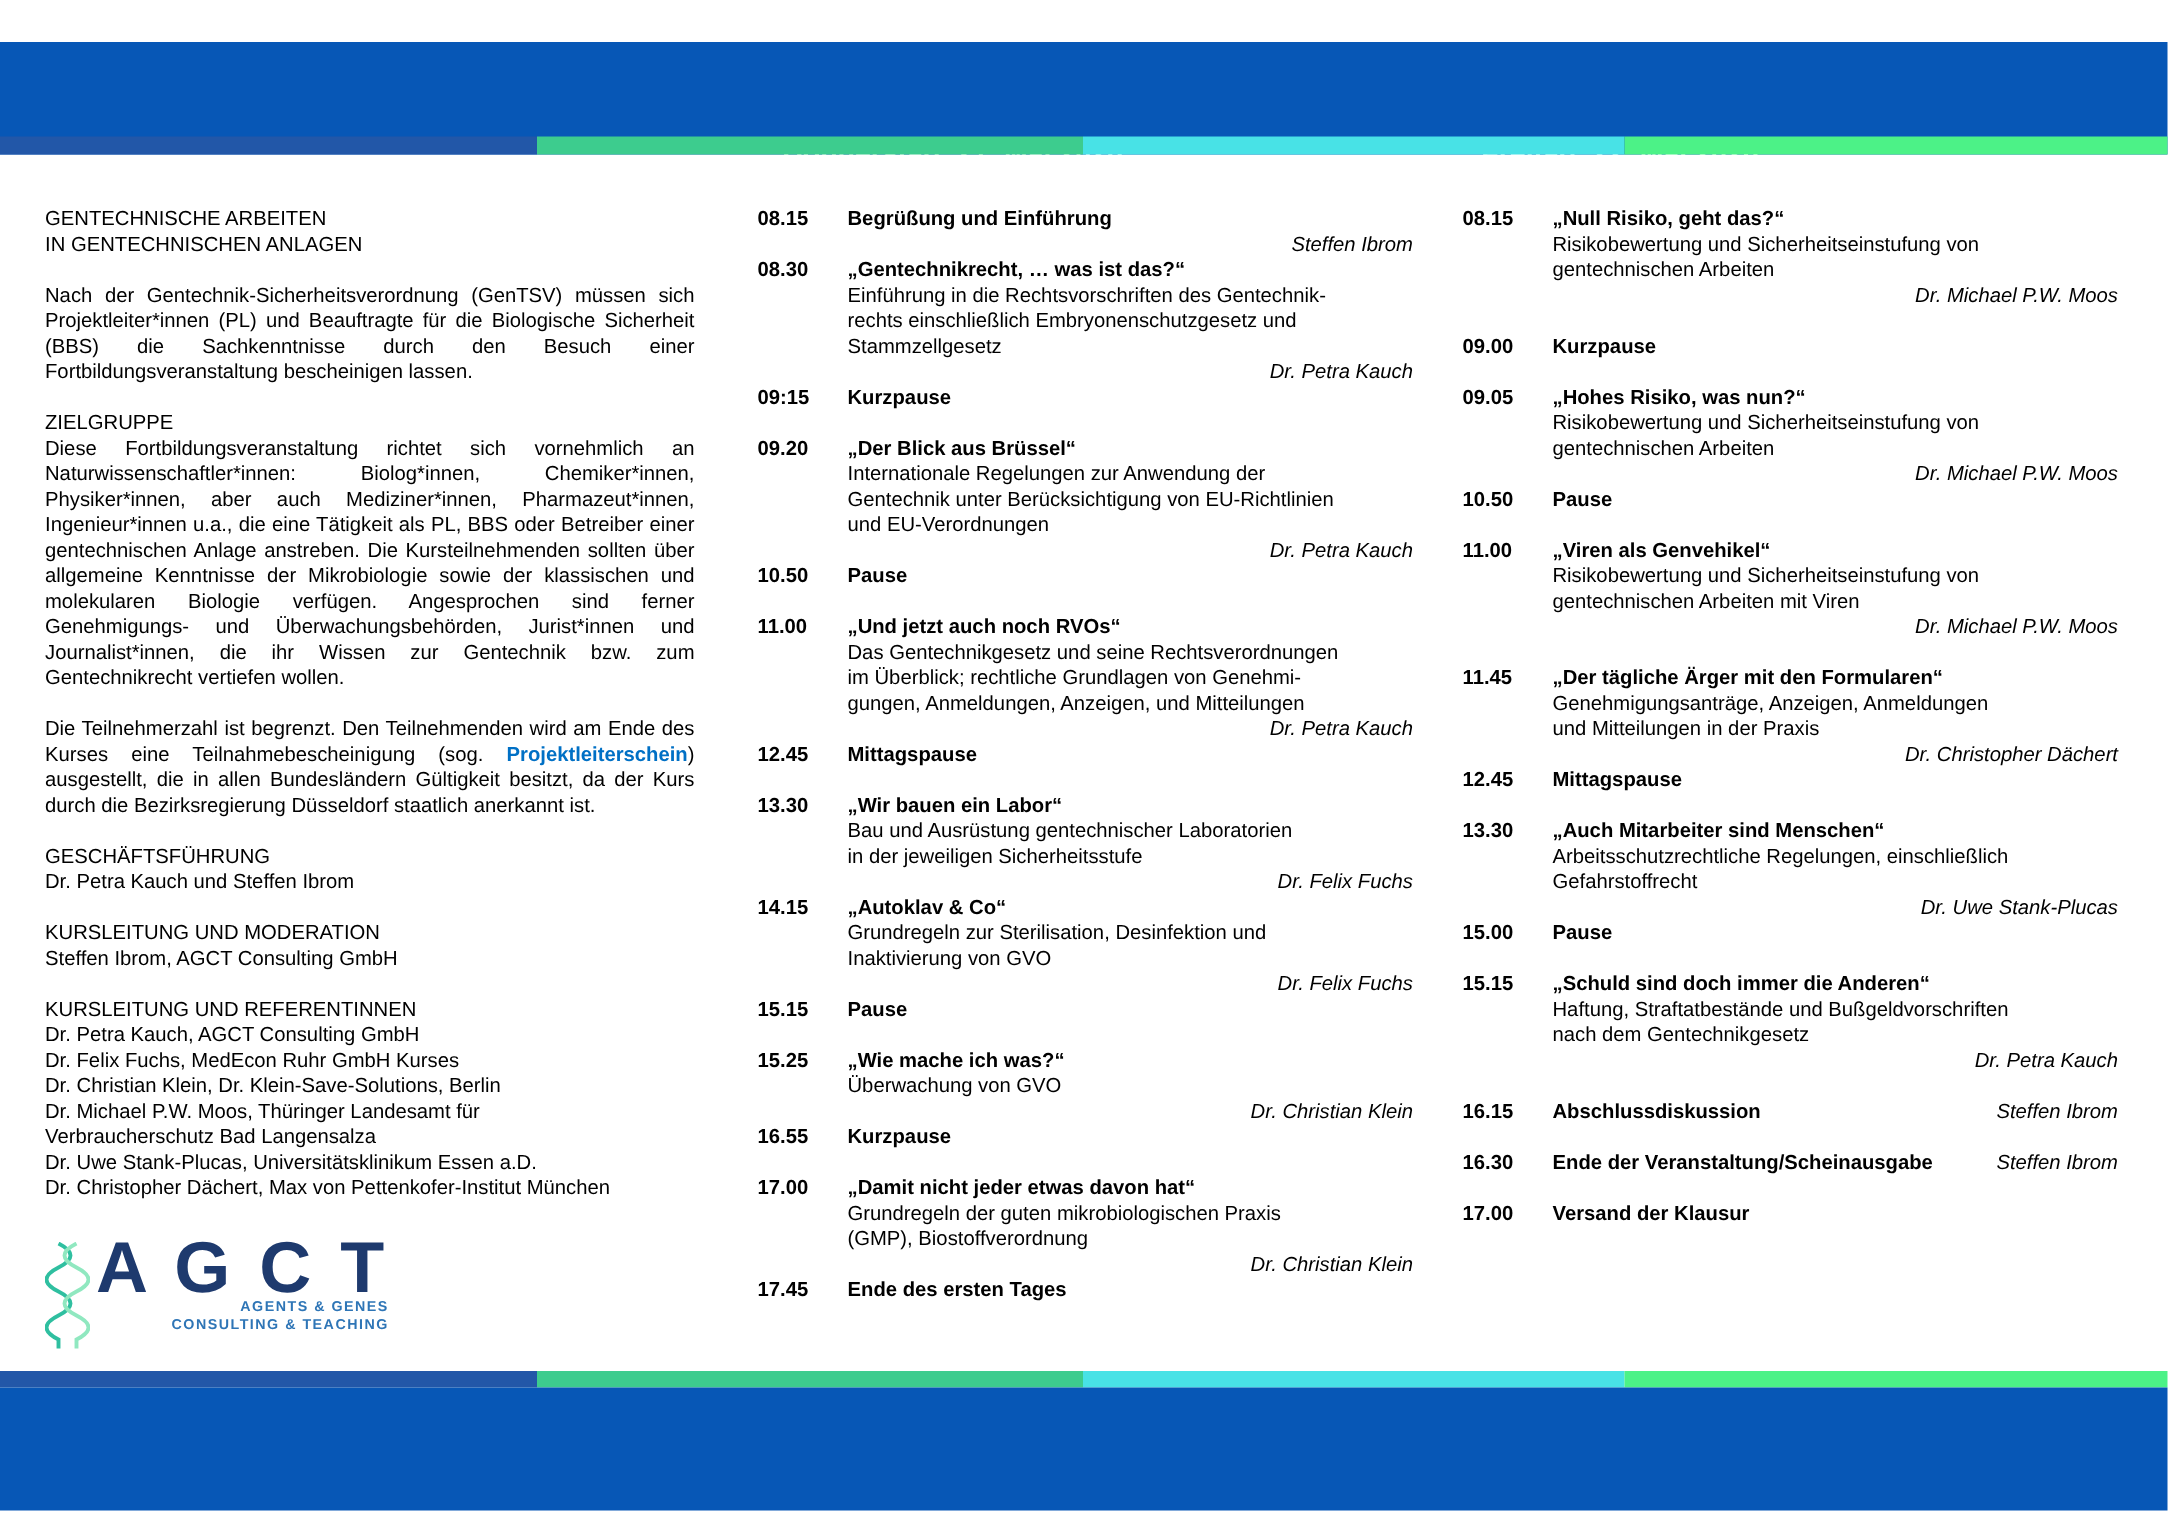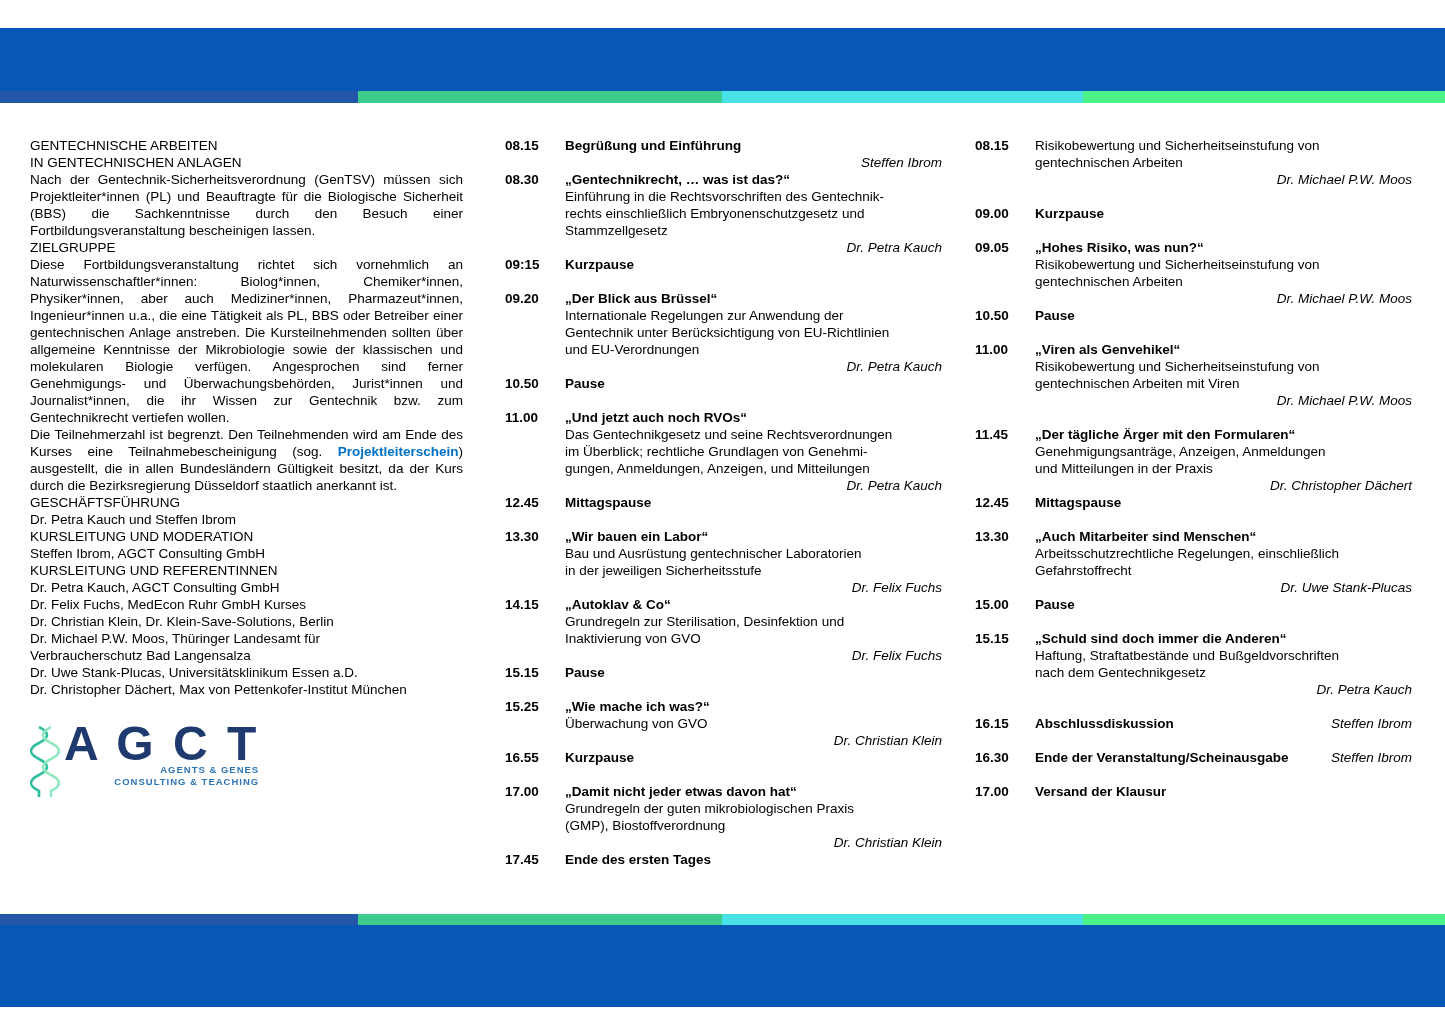--- a/index.html
+++ b/index.html
@@ -37,21 +37,21 @@
   .footer-bar {
     position: absolute; left: 0; top: 925px; width: 1445px; height: 82px;
     background: #0757B6;
   }
 
   
   .info-col {
     position: absolute; left: 30px; top: 137px; width: 433px;
   }
   .heading { font-weight: normal; }
-  .section { }
+  .section { margin-top: 17px; }
   .para { text-align: justify; }
   .link {
     color: #0070C5; font-weight: bold; text-decoration: none; cursor: pointer;
   }
 
   
   .logo { margin-top: 26px; display: flex; align-items: flex-start; }
   .helix { margin-top: 2px; }
   .logo-text { margin-left: 4px; }
   .logo-letters {
@@ -318,20 +318,24 @@
       </div>
       <div class="desc"></div>
 
     </div>
   </div>
   </div>
 <div class="sched-col day2" id="sched-day2">
     <div class="entry gap-after">
     <div class="time">08.15</div>
     <div class="content">
+      <div class="title-row">
+        <span class="session-title">„Null Risiko, geht das?“</span>
+
+      </div>
       <div class="desc">
           <div>Risikobewertung und Sicherheitseinstufung von</div>
           <div>gentechnischen Arbeiten</div>
         </div>
       <div class="speaker">Dr. Michael P.W. Moos</div>
     </div>
   </div>
     <div class="entry gap-after">
     <div class="time">09.00</div>
     <div class="content">

